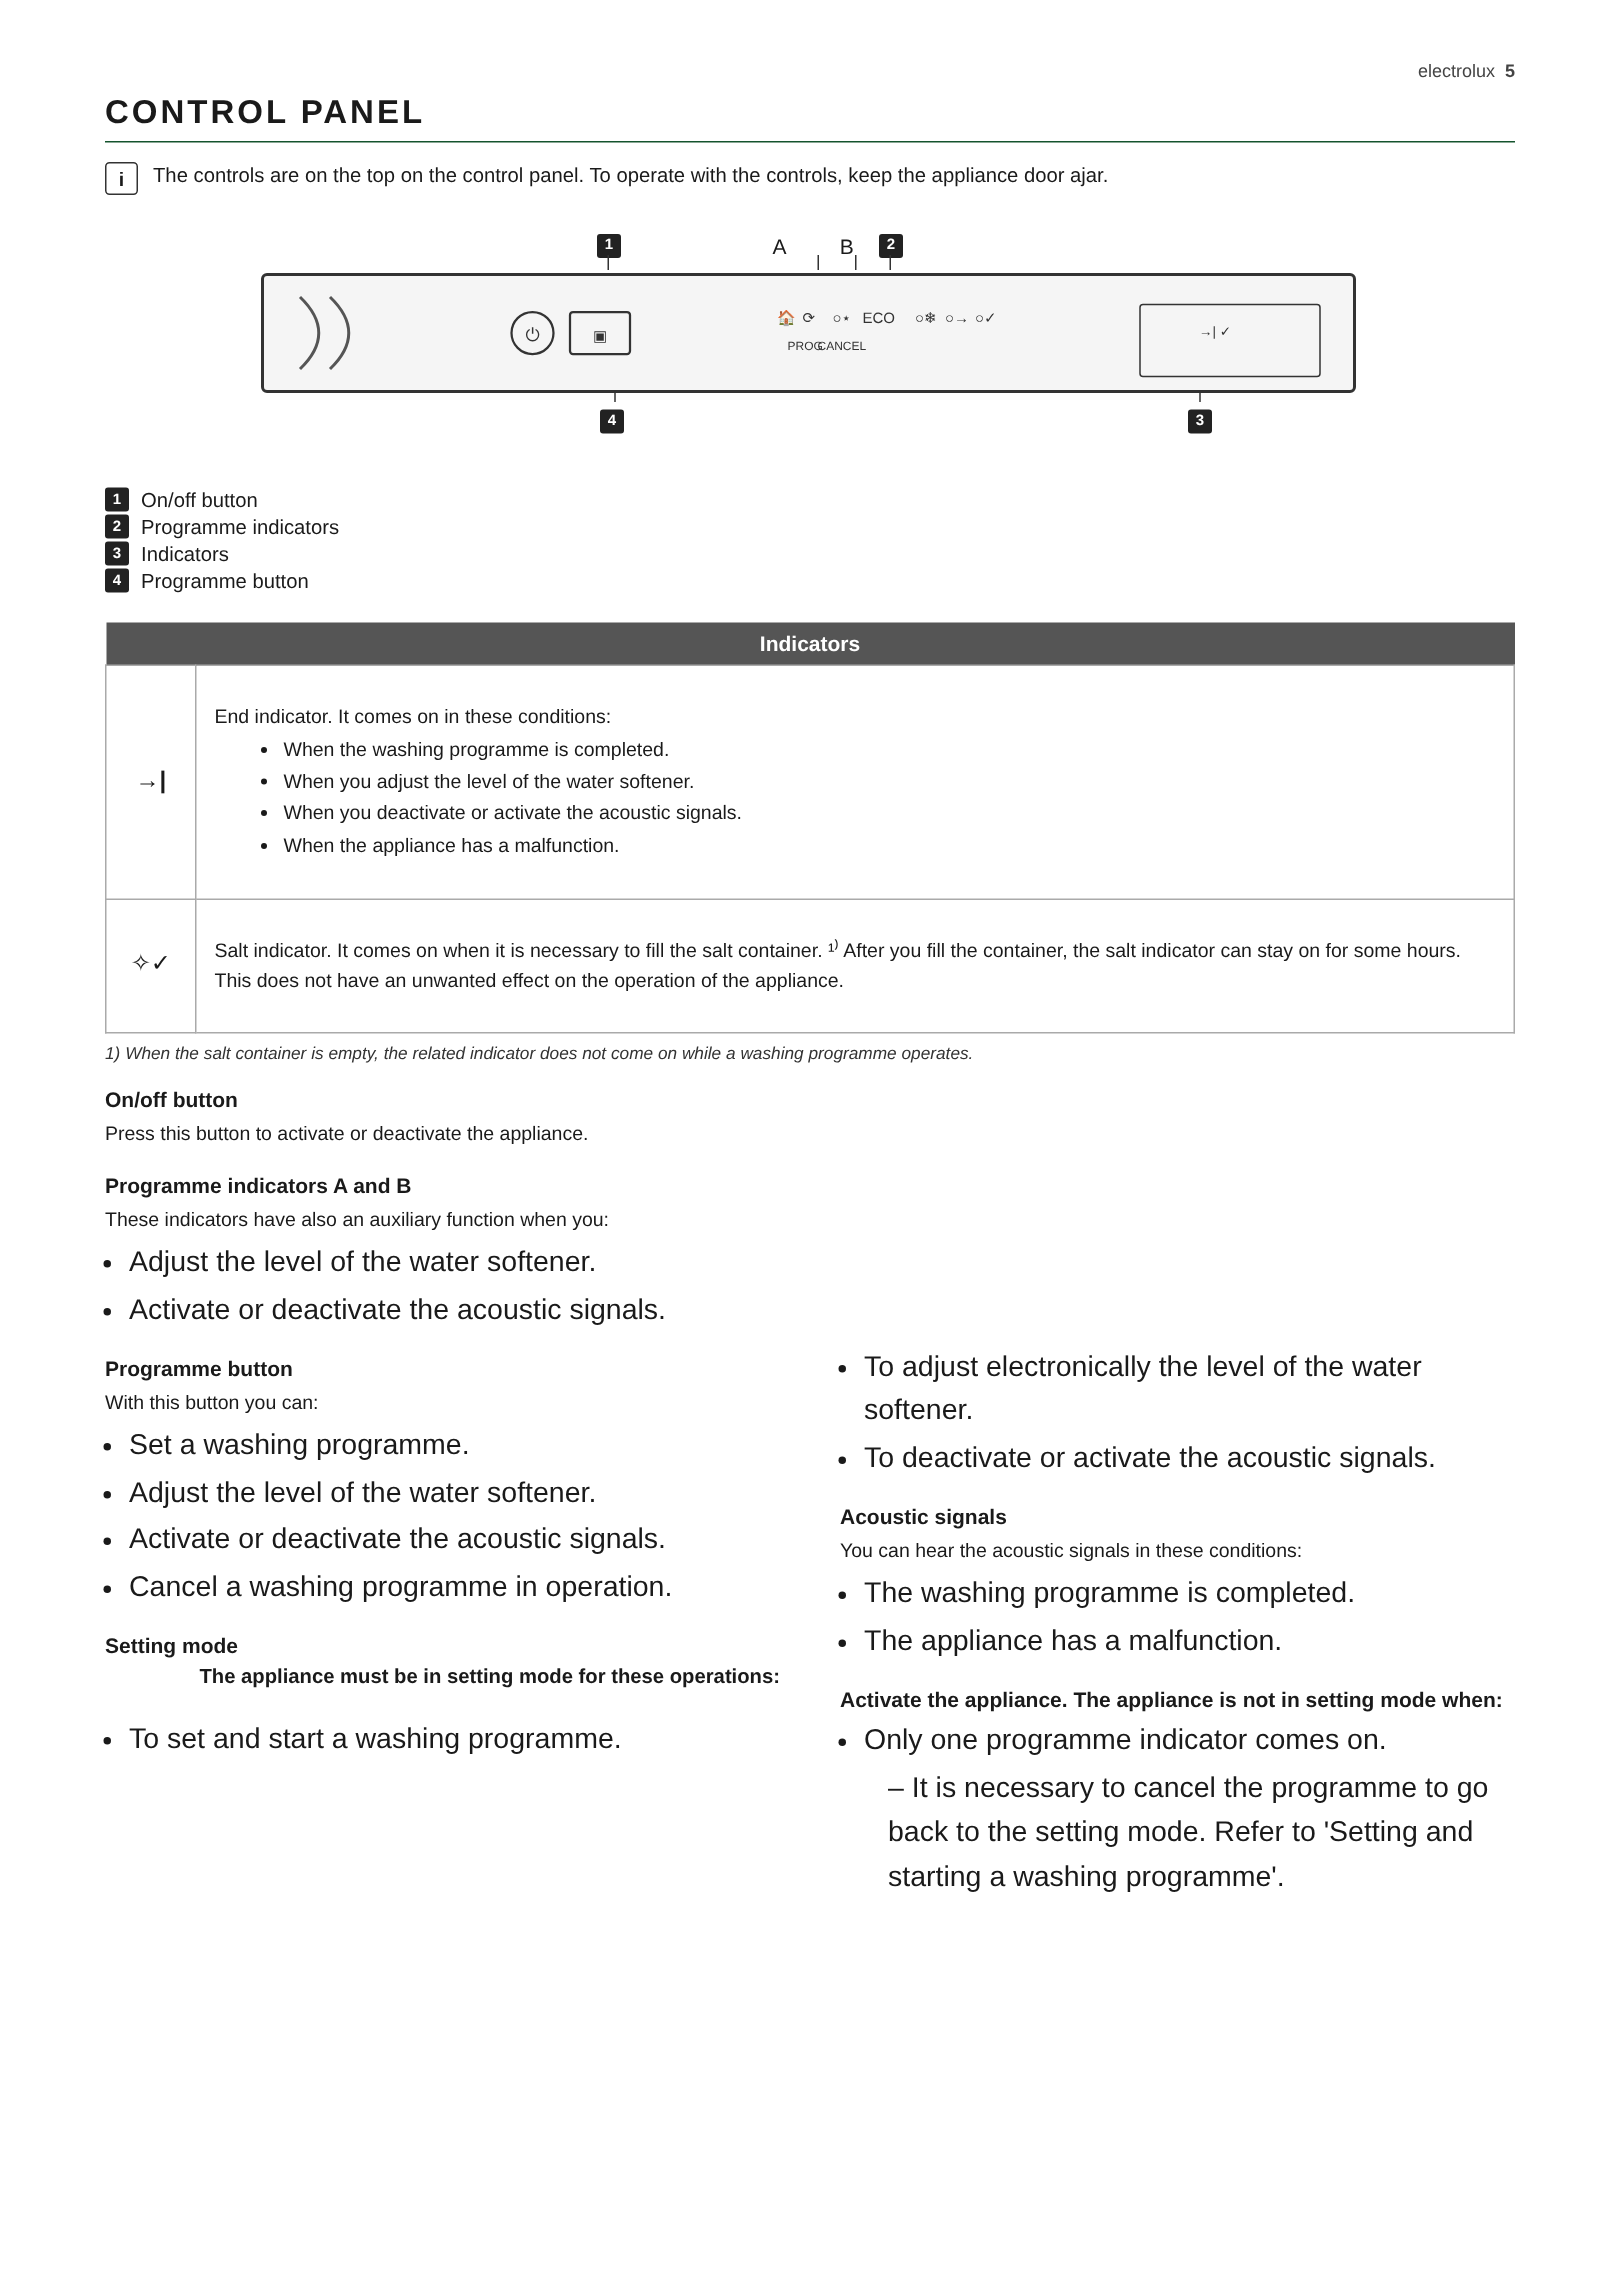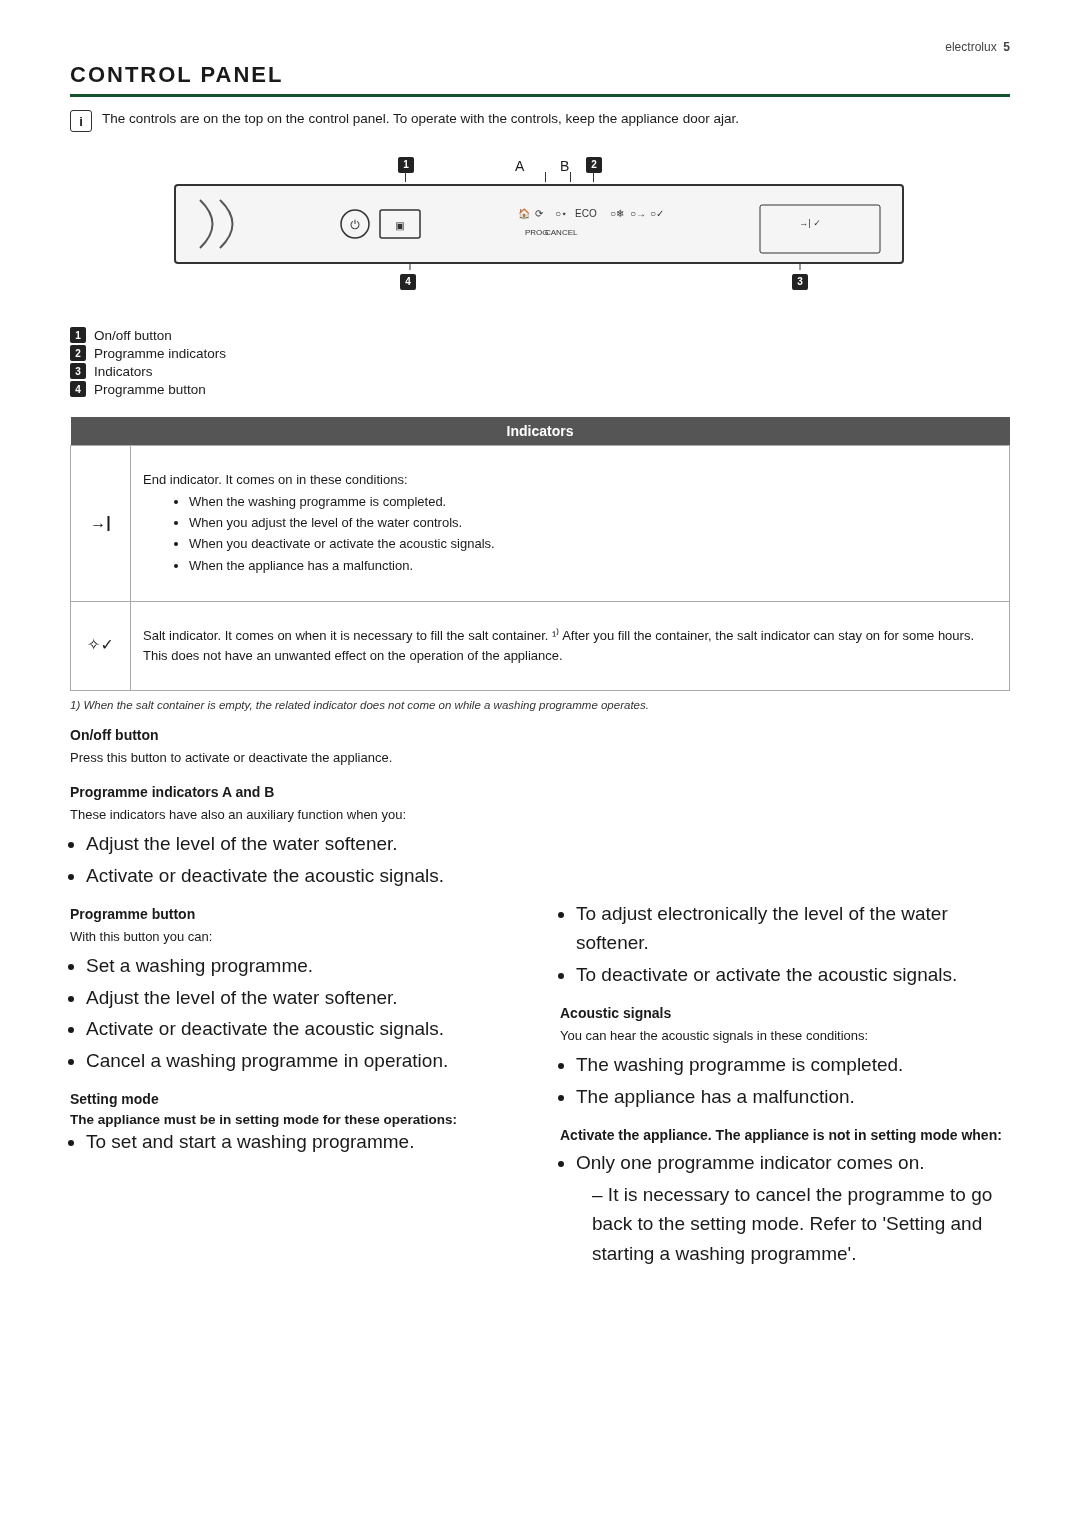--- a/index.html
+++ b/index.html
@@ -21,21 +21,21 @@
     }
     .page-header-text { font-size: 12px; }
     .page-header-text strong { font-weight: bold; }
 
     h1.title {
       font-size: 22px;
       font-weight: bold;
       letter-spacing: 2px;
       text-transform: uppercase;
       margin-bottom: 6px;
-      border-bottom: 3px solid #14532d;
+      border-bottom: 1px solid #14532d;
       padding-bottom: 6px;
     }
 
     .info-box {
       display: flex;
       align-items: flex-start;
       margin: 12px 0 16px 0;
       gap: 10px;
     }
     .info-icon {
@@ -159,21 +159,22 @@
 
     .section { margin-bottom: 16px; }
     .section h3 {
       font-size: 14px;
       font-weight: bold;
       margin-bottom: 5px;
     }
     .section h4 {
       font-size: 13.5px;
       font-weight: bold;
-      margin-bottom: 0;
+      margin-bottom: 20px;
+      text-align: right;
     }
     .section p {
       font-size: 13px;
       line-height: 1.55;
       margin-bottom: 4px;
     }
     .section ul {
       margin-left: 16px;
       font-size: 19px;
       line-height: 1.55;
@@ -290,21 +291,21 @@
       <th colspan="2">Indicators</th>
     </tr>
   </thead>
   <tbody>
     <tr>
       <td class="icon-cell" style="font-size:16px; font-weight:bold;">→|</td>
       <td>
         <span>End indicator. It comes on in these conditions:</span>
         <ul>
           <li>When the washing programme is completed.</li>
-          <li>When you adjust the level of the water controls.</li>
+          <li>When you adjust the level of the water softener.</li>
           <li>When you deactivate or activate the acoustic signals.</li>
           <li>When the appliance has a malfunction.</li>
         </ul>
       </td>
     </tr>
     <tr>
       <td class="icon-cell" style="font-size:16px;">✧✓</td>
       <td>Salt indicator. It comes on when it is necessary to fill the salt container. ¹⁾ After you fill the container, the salt indicator can stay on for some hours. This does not have an unwanted effect on the operation of the appliance.</td>
     </tr>
   </tbody>

